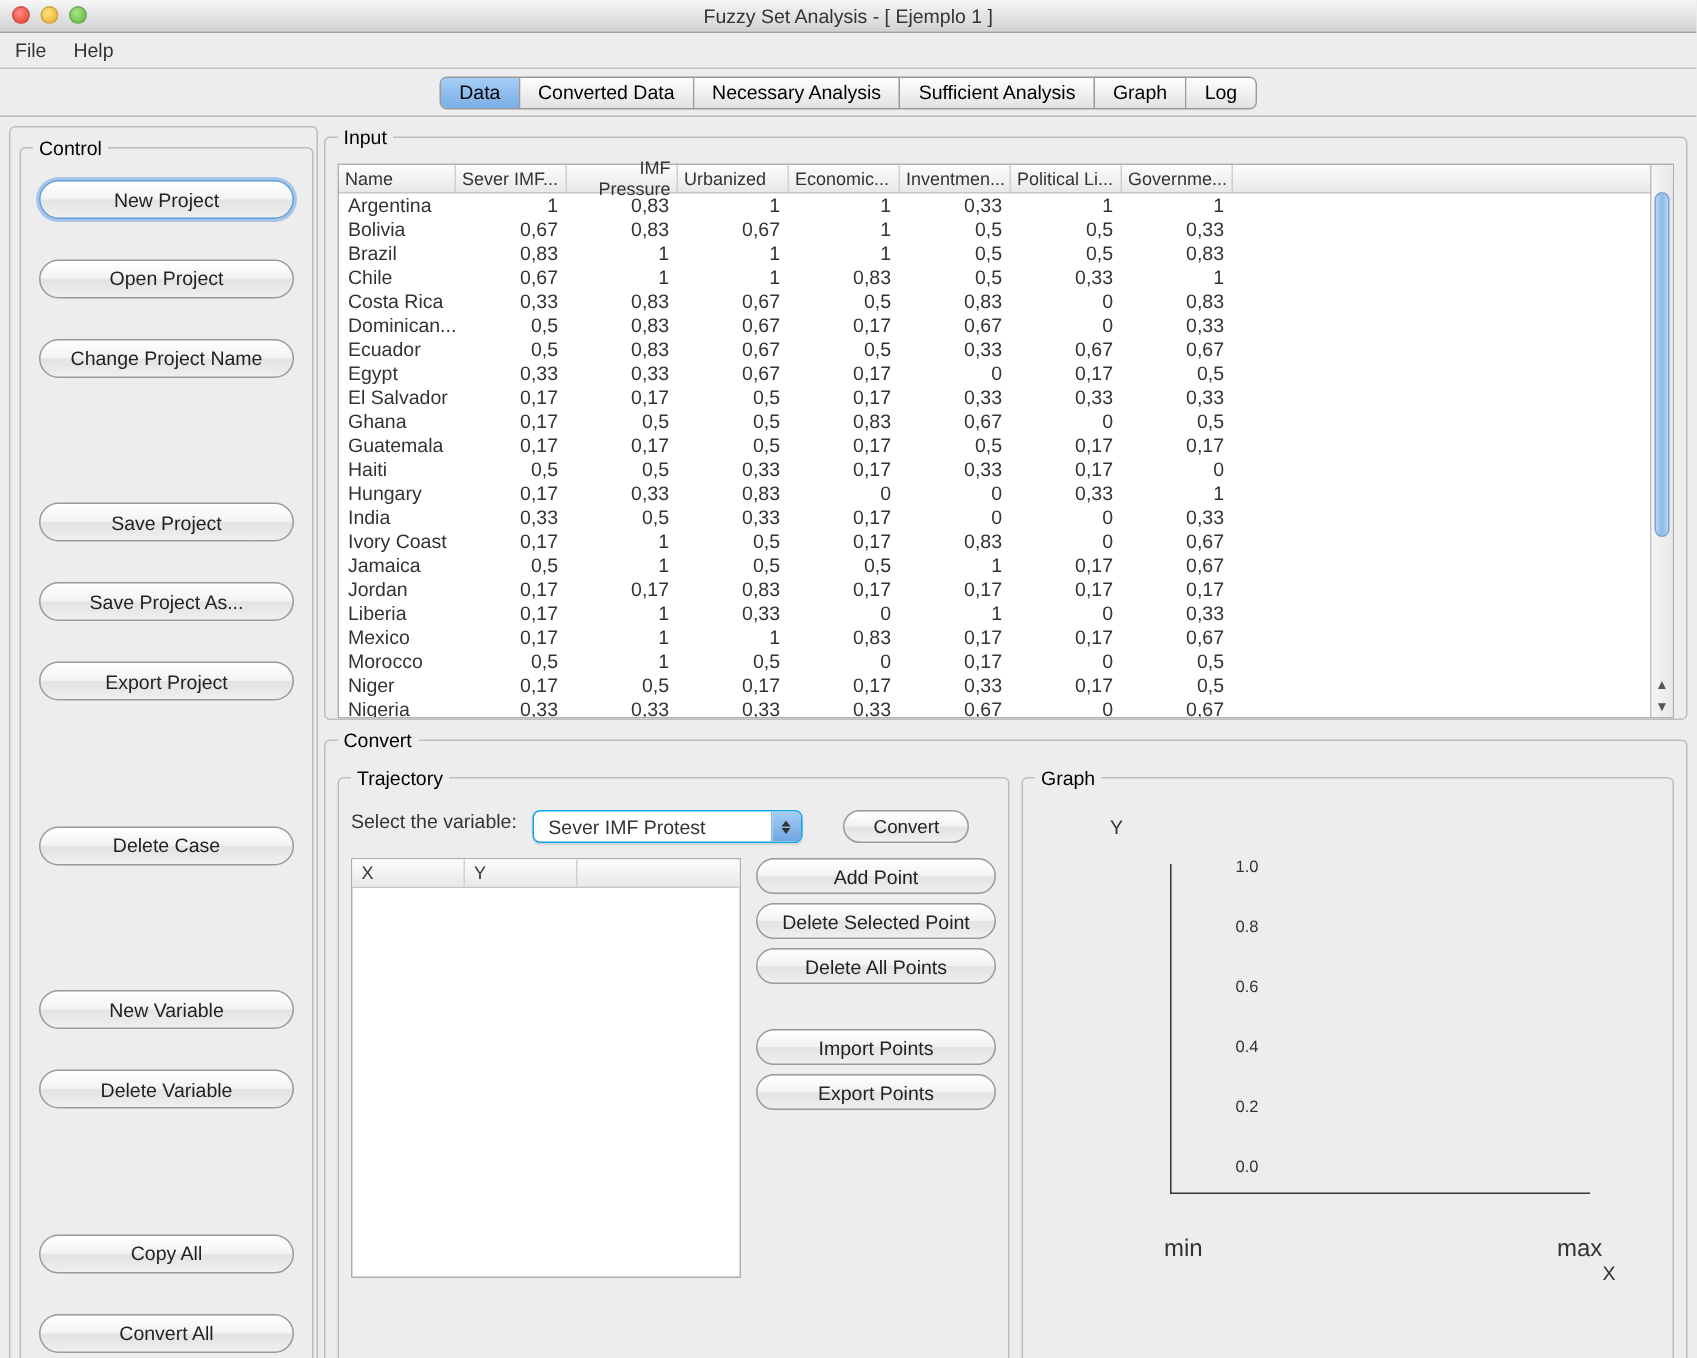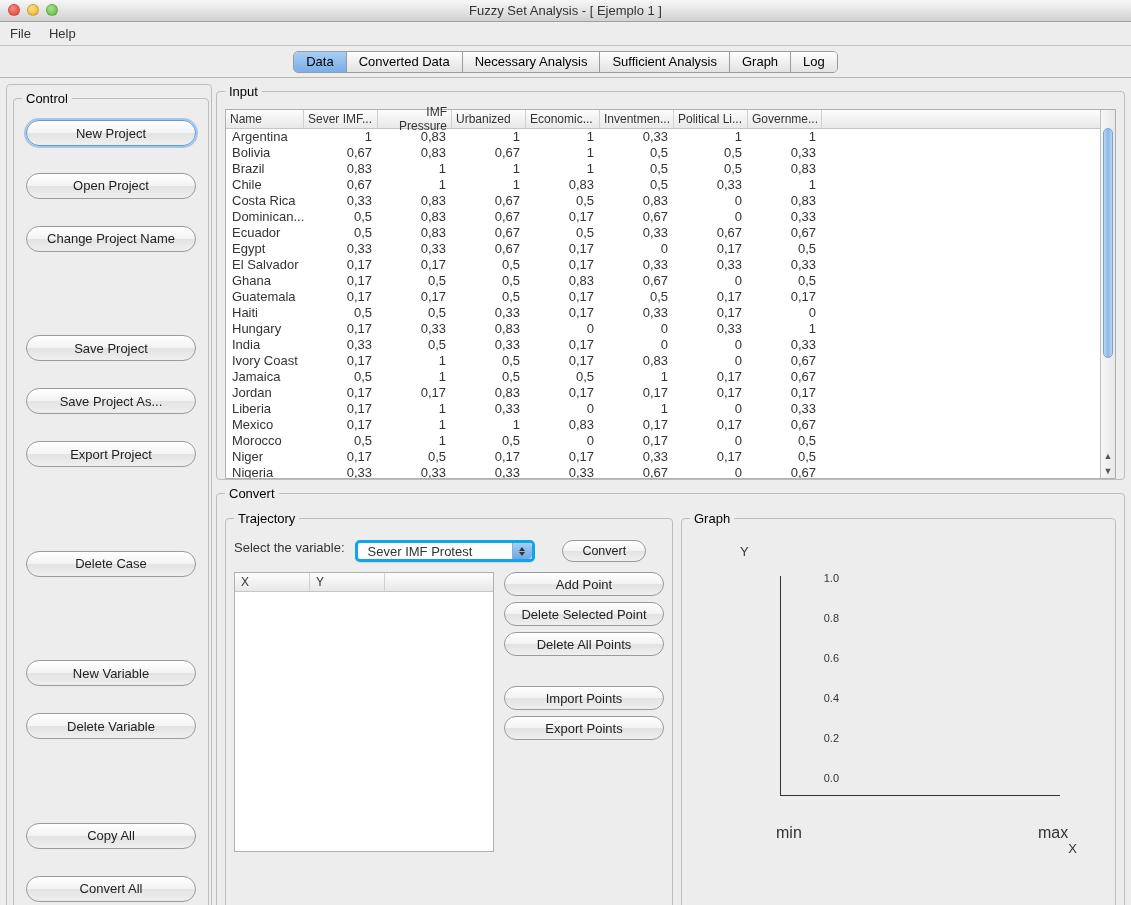--- a/index.html
+++ b/index.html
@@ -147,21 +147,21 @@
 
   
   .convert-group { flex: 1; display:flex; flex-direction: column; }
   .convert-inner { display: flex; gap: 8px; height: 100%; }
   .traj-group { flex: 1; display:flex; flex-direction:column; }
   .graph-group { flex: 1; position: relative; }
 
   .traj-row1 { display:flex; align-items:flex-start; gap: 10px; padding: 4px 0 10px 0; }
   .select-aqua {
     display:inline-flex; align-items:center;
-    border: 3px solid #0ea5e9; border-radius: 5px;
+    border: 1px solid #0ea5e9; border-radius: 5px;
     height: 22px; background: #fff; font-size: 13px;
     padding: 0 0 0 10px; min-width: 180px;
     box-shadow: 0 1px 1px rgba(0,0,0,0.1);
   }
   .select-aqua .cap {
     width: 20px; height: 100%;
     background: linear-gradient(to bottom,#a6cdf5,#6fa6e3);
     border-left: 1px solid #8aaed6;
     border-radius: 0 4px 4px 0;
     display:flex; flex-direction:column; align-items:center; justify-content:center;

